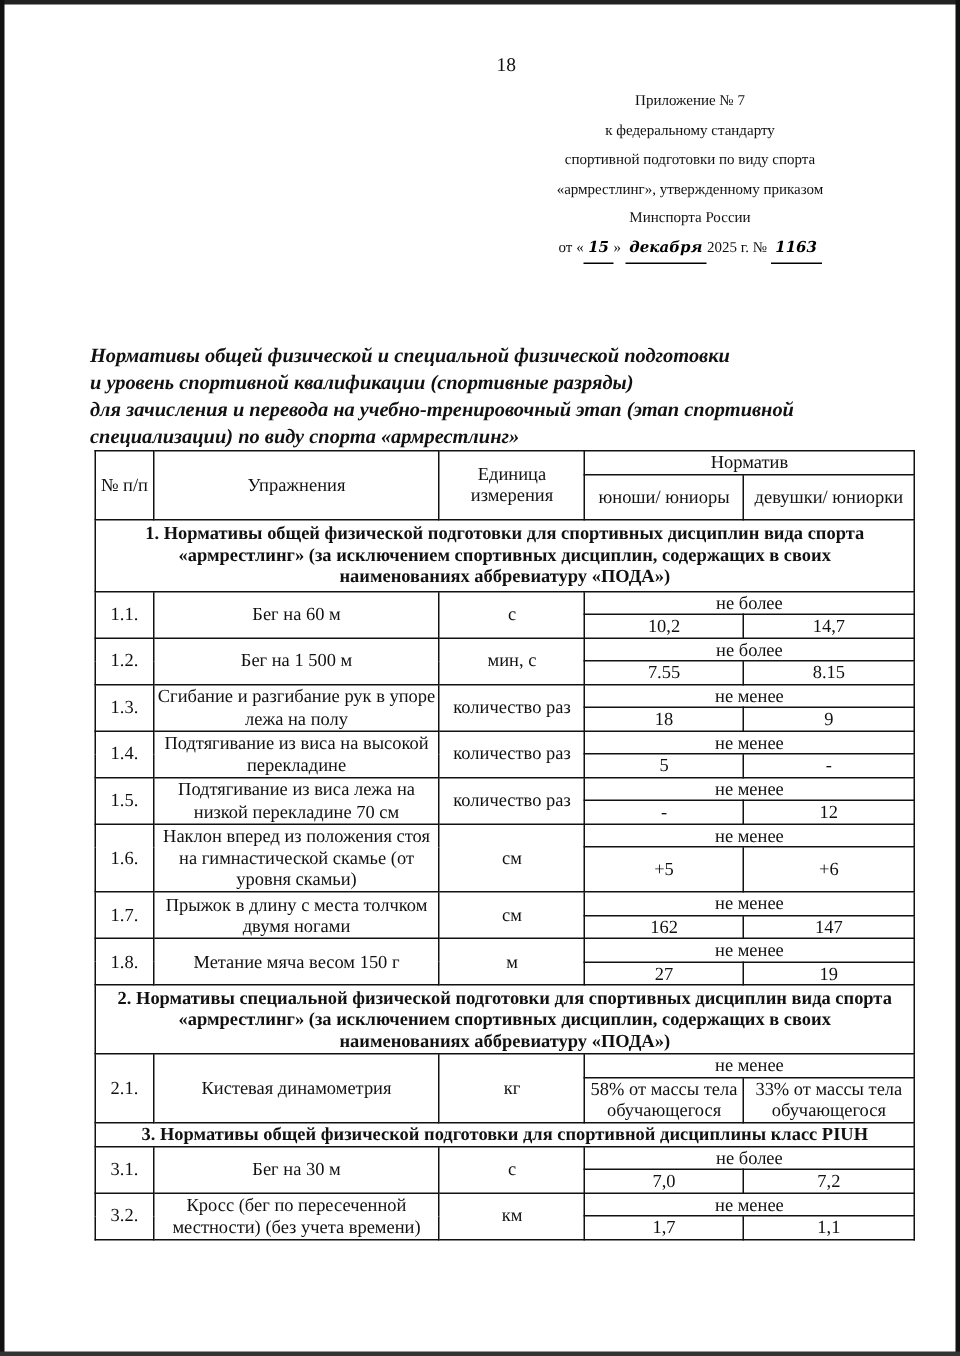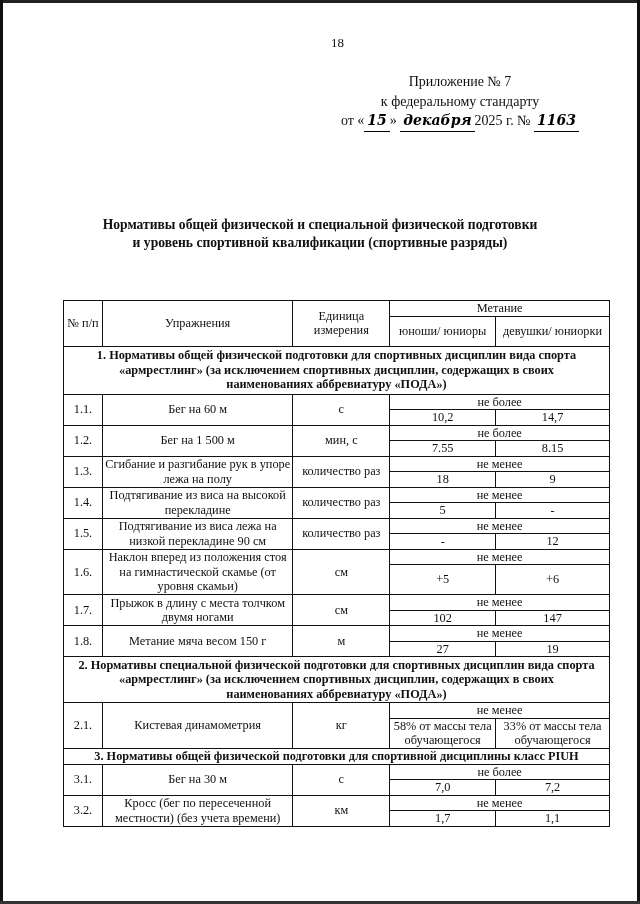--- a/index.html
+++ b/index.html
@@ -5,27 +5,27 @@
     * { box-sizing: border-box; margin: 0; padding: 0; }
     html, body { width: 640px; height: 904px; background: #ffffff; overflow: hidden; }
     body { position: relative; font-family: "Liberation Serif", "DejaVu Serif", serif; color: #111; }
     .edge-top { position: absolute; left: 0; top: 0; width: 640px; height: 3px; background: #222; }
     .edge-left { position: absolute; left: 0; top: 0; width: 3px; height: 904px; background: #111; }
     .edge-right { position: absolute; right: 0; top: 0; width: 3px; height: 904px; background: #111; }
     .edge-bottom { position: absolute; left: 0; bottom: 0; width: 640px; height: 3px; background: #333; }
 
     .page-num { position: absolute; left: 331px; top: 35px; font-size: 13px; }
 
-    .appendix { position: absolute; left: 330px; top: 72px; width: 260px; text-align: center; font-size: 14px; line-height: 19.5px; }
+    .appendix { position: absolute; left: 330px; top: 58px; width: 260px; text-align: center; font-size: 10px; line-height: 19.5px; }
     .appendix .line { display: block; white-space: nowrap; }
     .sign-line { position: relative; display: block; white-space: nowrap; }
     .hand { font-family: "DejaVu Serif", serif; font-style: italic; color: #000; font-weight: bold; }
     .ul { display: inline-block; border-bottom: 1px solid #000; padding: 0 3px; }
 
-    .title { position: absolute; left: 60px; top: 216px; width: 520px; text-align: center; font-weight: bold; font-size: 13.6px; line-height: 18px; }
+    .title { position: absolute; left: 60px; top: 228px; width: 520px; font-weight: bold; font-size: 13.6px; line-height: 18px; font-style: italic; }
     .title .line { display: block; white-space: nowrap; }
 
     table.norms { position: absolute; left: 63px; top: 300px; width: 547px; border-collapse: collapse; font-size: 12.3px; line-height: 14.5px; }
     table.norms td { border: 1px solid #111; text-align: center; vertical-align: middle; padding: 0 2px; }
     col.c1 { width: 39px; } col.c2 { width: 191px; } col.c3 { width: 97px; } col.c4 { width: 106px; } col.c5 { width: 114px; }
     .sec td { padding: 1px 10px; }
     .sec .line { display: block; font-weight: bold; }
     .cond { height: 15px; }
     .val { height: 15px; }
   </style>
@@ -35,46 +35,51 @@
 <div class="edge-top"></div>
 <div class="edge-left"></div>
 <div class="edge-right"></div>
 <div class="edge-bottom"></div>
 
 <div class="page-num">18</div>
 
 <div class="appendix">
   <span class="line">Приложение № 7</span>
   <span class="line">к федеральному стандарту</span>
+  <span class="line">спортивной подготовки по виду спорта</span>
+  <span class="line">«армрестлинг», утвержденному приказом</span>
+  <span class="line">Минспорта России</span>
   <span class="sign-line">
     <span>от «</span><span class="ul hand">15</span><span>»</span>
     <span class="ul hand">декабря</span><span>2025 г. №</span>
     <span class="ul hand">1163</span>
   </span>
 </div>
 
 <div class="title">
   <span class="line">Нормативы общей физической и специальной физической подготовки</span>
   <span class="line">и уровень спортивной квалификации (спортивные разряды)</span>
+  <span class="line">для зачисления и перевода на учебно-тренировочный этап (этап спортивной</span>
+  <span class="line">специализации) по виду спорта «армрестлинг»</span>
 </div>
 
 <table class="norms">
   <colgroup>
       <col class="c1">
       <col class="c2">
       <col class="c3">
       <col class="c4">
       <col class="c5">
     </colgroup>
   <tbody>
       <tr style="height:14px">
     <td rowspan="2">№ п/п</td>
     <td rowspan="2">Упражнения</td>
     <td rowspan="2">Единица измерения</td>
-    <td colspan="2">Метание</td>
+    <td colspan="2">Норматив</td>
   </tr>
   <tr style="height:30px">
     <td>юноши/ юниоры</td>
     <td>девушки/ юниорки</td>
   </tr>
 
   <tr class="sec" style="height:48px">
     <td colspan="5">
       <span class="line">1.   Нормативы общей физической подготовки для спортивных дисциплин вида спорта</span>
       <span class="line">«армрестлинг» (за исключением спортивных дисциплин, содержащих в своих</span>
@@ -121,21 +126,21 @@
     <td rowspan="2">количество раз</td>
     <td colspan="2">не менее</td>
   </tr>
   <tr class="val">
     <td>5</td>
     <td>-</td>
   </tr>
 
   <tr class="cond">
     <td rowspan="2">1.5.</td>
-    <td rowspan="2">Подтягивание из виса лежа на низкой перекладине 90 см</td>
+    <td rowspan="2">Подтягивание из виса лежа на низкой перекладине 70 см</td>
     <td rowspan="2">количество раз</td>
     <td colspan="2">не менее</td>
   </tr>
   <tr class="val">
     <td>-</td>
     <td>12</td>
   </tr>
 
   <tr class="cond">
     <td rowspan="2">1.6.</td>
@@ -148,21 +153,21 @@
     <td>+6</td>
   </tr>
 
   <tr class="cond">
     <td rowspan="2">1.7.</td>
     <td rowspan="2">Прыжок в длину с места толчком двумя ногами</td>
     <td rowspan="2">см</td>
     <td colspan="2">не менее</td>
   </tr>
   <tr class="val">
-    <td>102</td>
+    <td>162</td>
     <td>147</td>
   </tr>
 
   <tr class="cond">
     <td rowspan="2">1.8.</td>
     <td rowspan="2">Метание мяча весом 150 г</td>
     <td rowspan="2">м</td>
     <td colspan="2">не менее</td>
   </tr>
   <tr class="val">

